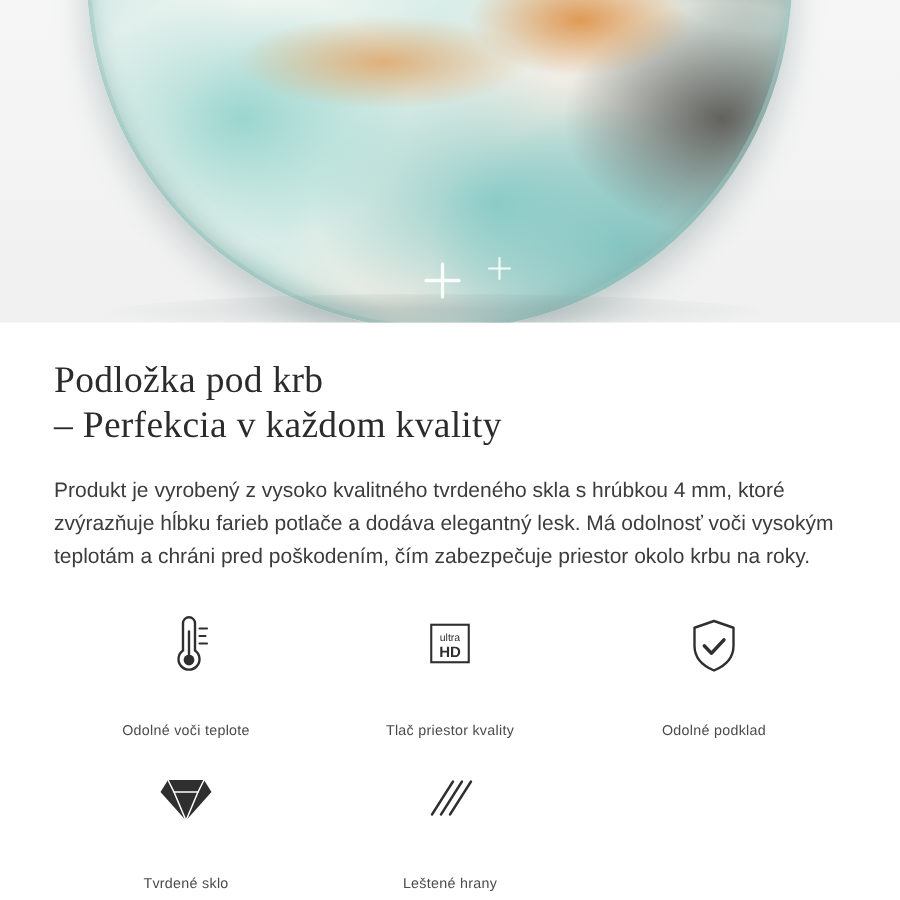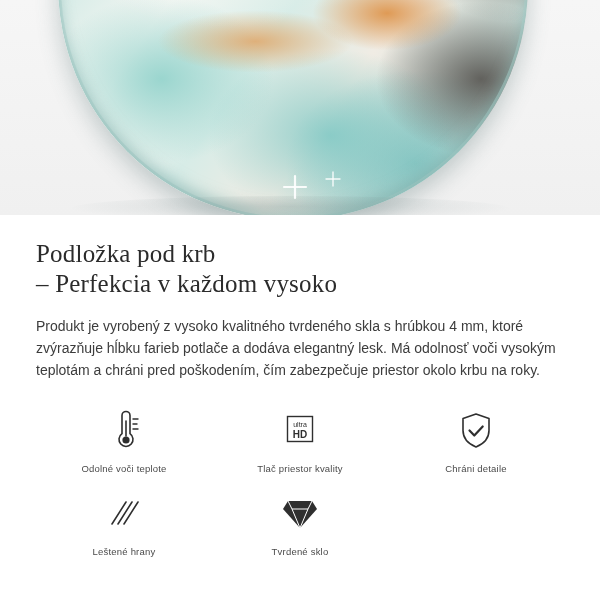--- a/index.html
+++ b/index.html
@@ -142,20 +142,21 @@
     height: 44px;
     display: flex;
     align-items: center;
     justify-content: center;
     margin-bottom: 10px;
   }
   .feature-label {
     font-size: 9.5px;
     color: #4a4a4a;
     letter-spacing: 0.2px;
+    margin-top: 19px;
   }
   svg { display: block; }
 </style>
 </head>
 <body>
 
 <div class="page">
 
   <div class="hero">
     <div class="hero-bg"></div>
@@ -165,21 +166,21 @@
     </div>
     <div class="hero-shadow"></div>
     <div class="glare glare-1"></div>
     <div class="glare glare-2"></div>
   </div>
 
   <div class="content">
 
     <h1 class="headline">
       <span>Podložka pod krb</span>
-      <span class="line2">– Perfekcia v každom vysoko</span>
+      <span class="line2">– Perfekcia v každom kvality</span>
     </h1>
 
     <p class="body-copy">Produkt je vyrobený z vysoko kvalitného tvrdeného skla s hrúbkou 4 mm, ktoré zvýrazňuje hĺbku farieb potlače a dodáva elegantný lesk. Má odolnosť voči vysokým teplotám a chráni pred poškodením, čím zabezpečuje priestor okolo krbu na roky.</p>
 
     <div class="features">
 
       <div class="feature">
         <div class="feature-icon">
           <svg width="40" height="44" viewBox="0 0 40 44">
             <path d="M18 6.5a4 4 0 0 1 8 0v18.2a7 7 0 1 1-8 0z" fill="none" stroke="#2f2f2f" stroke-width="1.6"></path>
@@ -202,40 +203,40 @@
         <div class="feature-label">Tlač priestor kvality</div>
       </div>
 
       <div class="feature">
         <div class="feature-icon">
           <svg width="40" height="44" viewBox="0 0 40 44">
             <path d="M20 5l13 4.5v12c0 8.5-6 13.6-13 16.5-7-2.9-13-8-13-16.5v-12z" fill="none" stroke="#2f2f2f" stroke-width="1.6" stroke-linejoin="round"></path>
             <path d="M13.5 21.5l4.8 5 8.4-9" fill="none" stroke="#2f2f2f" stroke-width="2.2" stroke-linecap="round" stroke-linejoin="round"></path>
           </svg>
         </div>
-        <div class="feature-label">Chráni detaile</div>
-      </div>
-
-      <div class="feature">
-        <div class="feature-icon">
-          <svg width="44" height="40" viewBox="0 0 44 40">
-            <path d="M10 30L24 8M16 30L30 8M22 30L36 8" fill="none" stroke="#2f2f2f" stroke-width="1.6" stroke-linecap="round"></path>
-          </svg>
-        </div>
-        <div class="feature-label">Leštené hrany</div>
+        <div class="feature-label">Odolné podklad</div>
       </div>
 
       <div class="feature">
         <div class="feature-icon">
           <svg width="44" height="40" viewBox="0 0 44 40">
             <path d="M22 34L5 15h34z" fill="#2f2f2f"></path>
             <path d="M5 15l5-8h24l5 8z" fill="#2f2f2f"></path>
             <path d="M10 7l4 8h16l4-8" fill="none" stroke="#ffffff" stroke-width="1"></path>
             <path d="M14 15l8 19 8-19" fill="none" stroke="#ffffff" stroke-width="1"></path>
           </svg>
         </div>
         <div class="feature-label">Tvrdené sklo</div>
       </div>
 
+      <div class="feature">
+        <div class="feature-icon">
+          <svg width="44" height="40" viewBox="0 0 44 40">
+            <path d="M10 30L24 8M16 30L30 8M22 30L36 8" fill="none" stroke="#2f2f2f" stroke-width="1.6" stroke-linecap="round"></path>
+          </svg>
+        </div>
+        <div class="feature-label">Leštené hrany</div>
+      </div>
+
 
     </div>
   </div>
 </div>
 
 </body></html>

